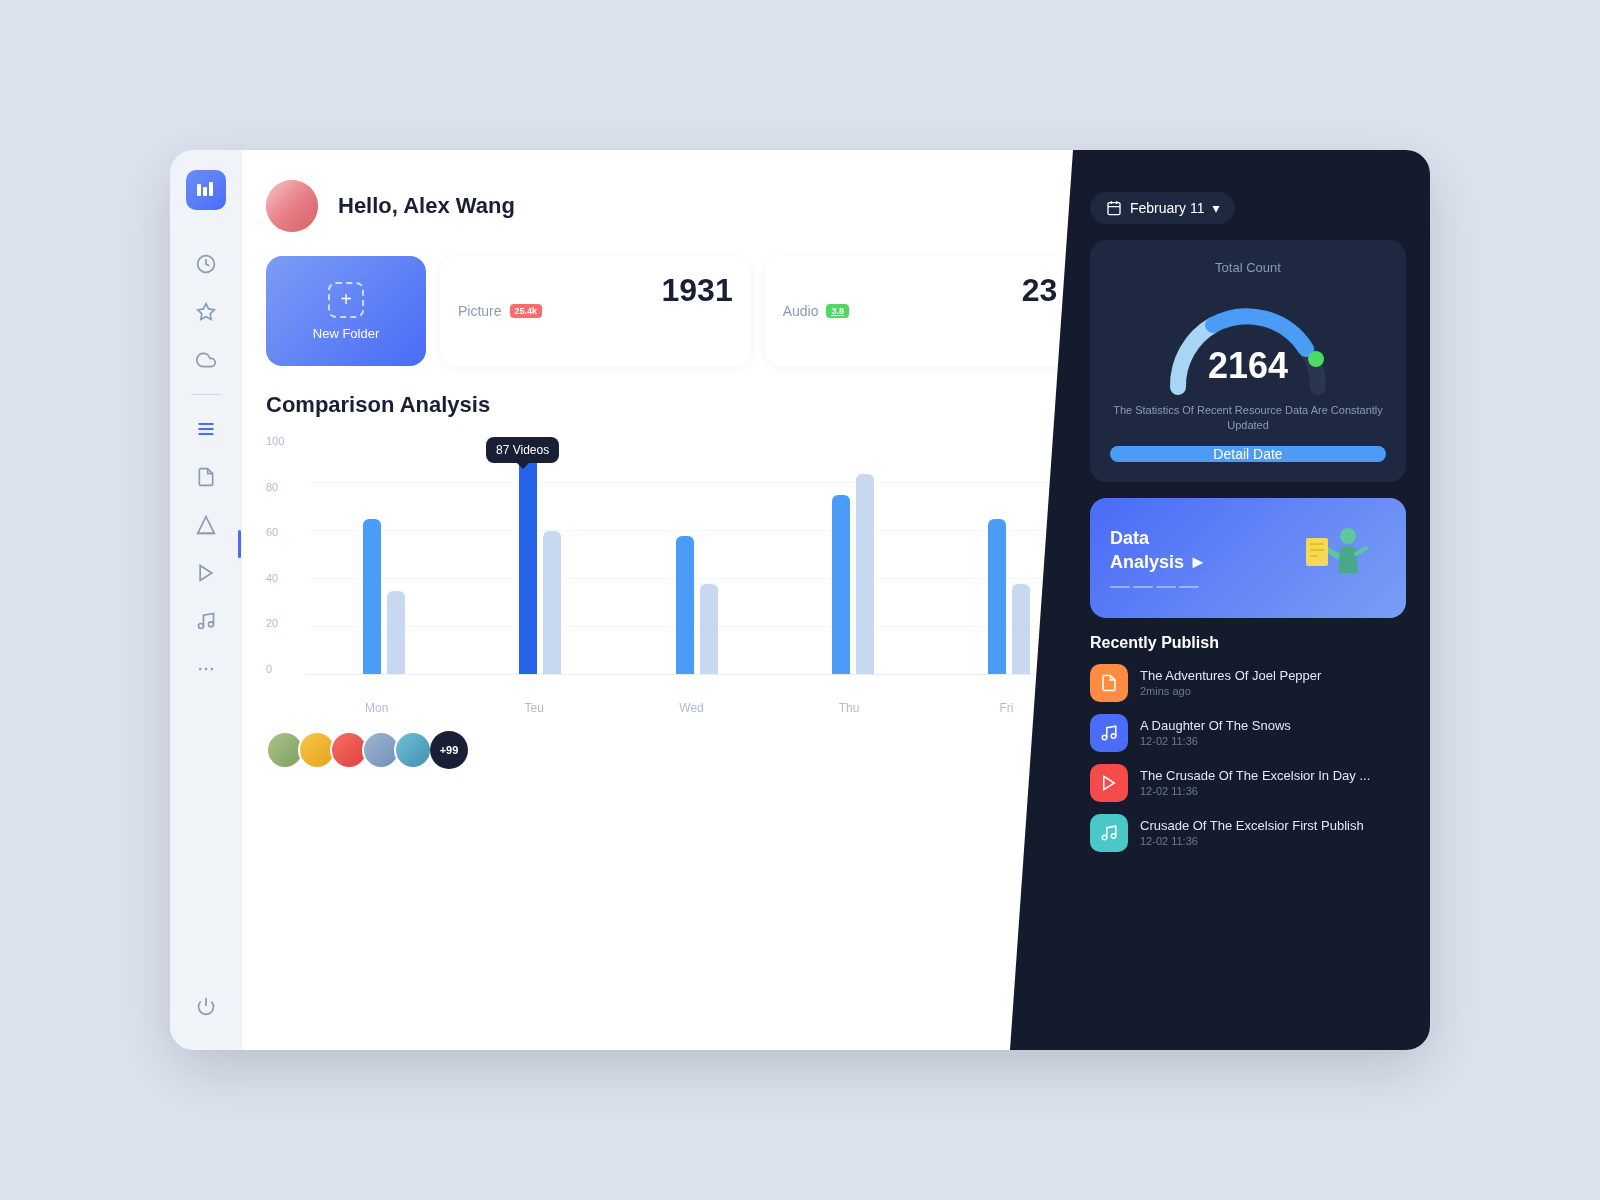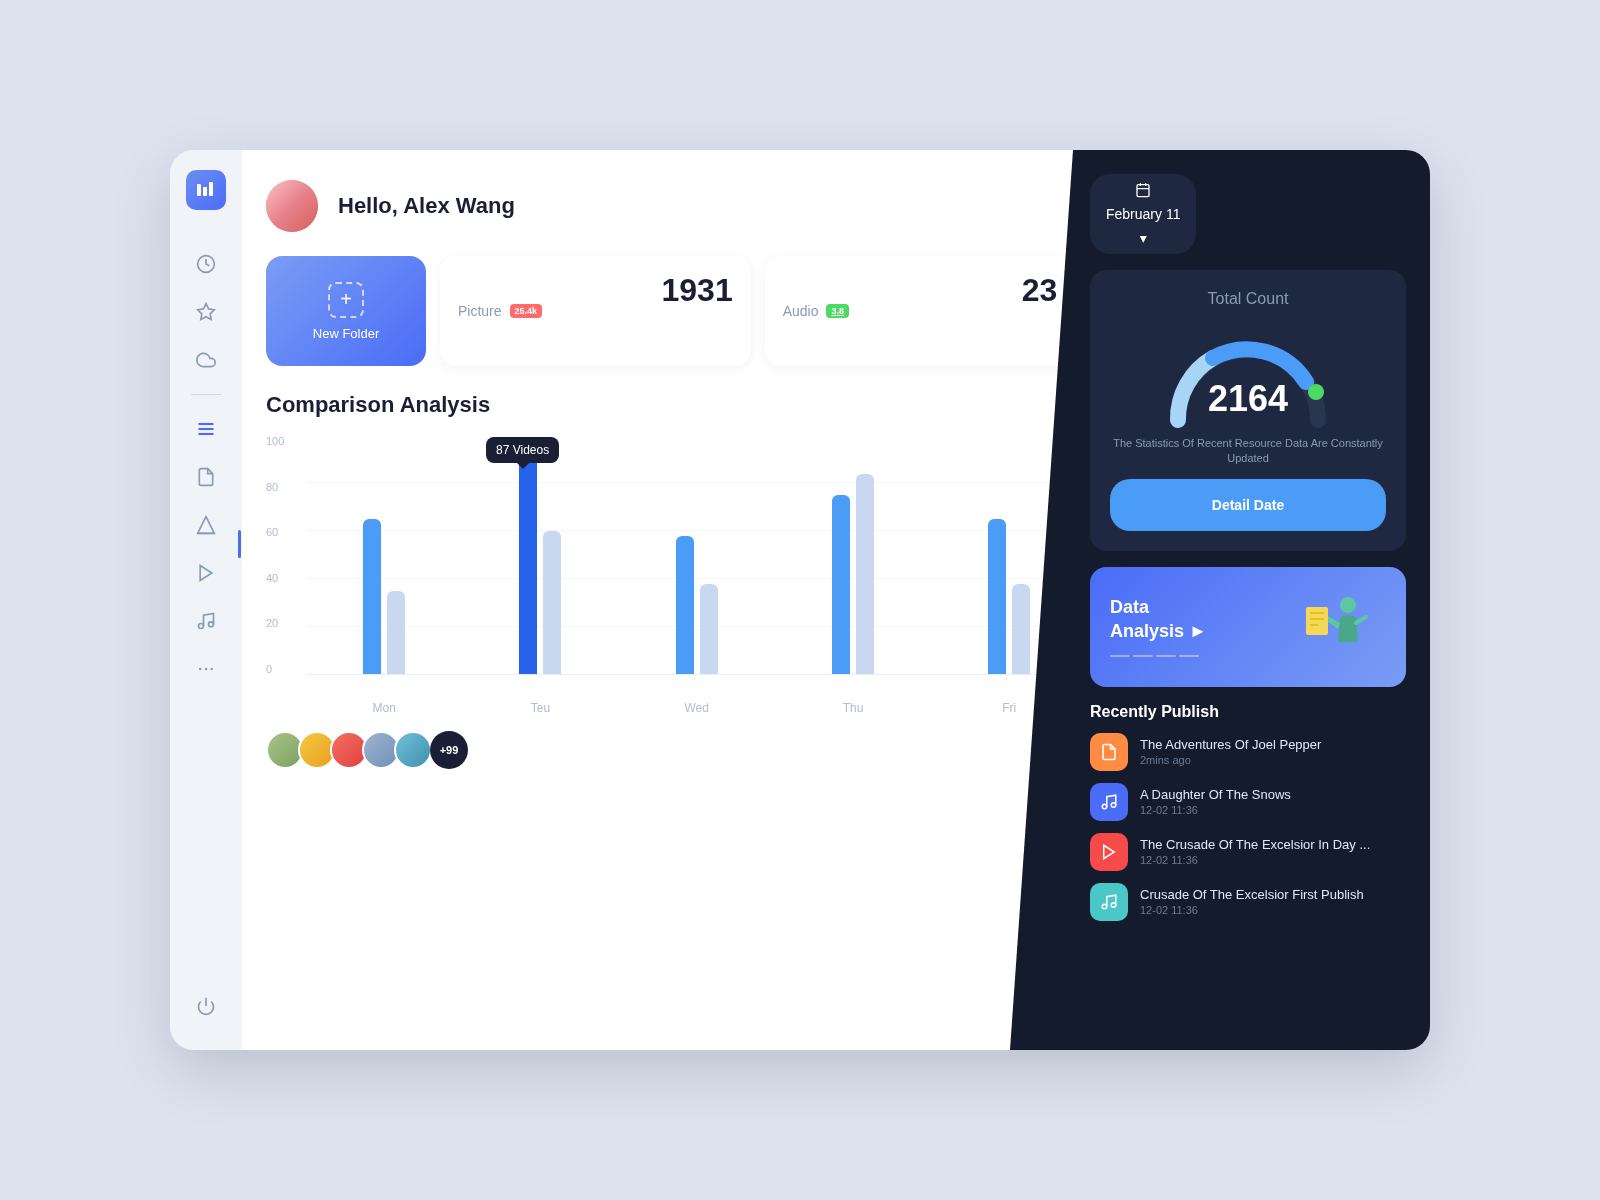--- a/index.html
+++ b/index.html
@@ -280,21 +280,21 @@
       gap: 6px;
       height: 100%;
     }
     .bar {
       border-radius: 6px 6px 0 0;
     }
     .bar-blue { background: #4a9cf7; width: 18px; }
     .bar-light { background: #c8d8f0; width: 18px; }
     .chart-x-labels {
       position: absolute;
-      left: 40px;
+      left: 32px;
       right: 0;
       bottom: 0;
       display: flex;
     }
     .x-label {
       flex: 1;
       text-align: center;
       font-size: 12px;
       color: #b0bcd0;
     }
@@ -367,33 +367,32 @@
       align-items: center;
       gap: 8px;
       background: #1e2840;
       border-radius: 20px;
       padding: 8px 16px;
       color: white;
       font-size: 14px;
       font-weight: 500;
       cursor: pointer;
       align-self: flex-start;
-      margin-top: 0;
-      flex-direction: column;
+      margin-top: 18px;
     }
     .gauge-card {
       background: #1e2840;
       border-radius: 16px;
       padding: 20px;
       display: flex;
       flex-direction: column;
       align-items: center;
     }
     .gauge-label {
-      font-size: 16px;
+      font-size: 13px;
       color: #8a9bb5;
       margin-bottom: 4px;
     }
     .gauge-wrapper {
       position: relative;
       width: 180px;
       height: 100px;
       margin: 8px 0;
     }
     .gauge-svg {
@@ -415,23 +414,23 @@
       color: #8a9bb5;
       text-align: center;
       line-height: 1.4;
       margin: 8px 0;
     }
     .detail-btn {
       background: #4a9cf7;
       color: white;
       border: none;
       border-radius: 20px;
-      padding: 18px 40px;
+      padding: 0 40px;
       font-size: 14px;
-      font-weight: 700;
+      font-weight: 400;
       cursor: pointer;
       width: 100%;
       margin-top: 4px;
     }
     .data-analysis-card {
       background: linear-gradient(135deg, #4a6cf7, #7a9df5);
       border-radius: 16px;
       padding: 20px;
       display: flex;
       align-items: center;

